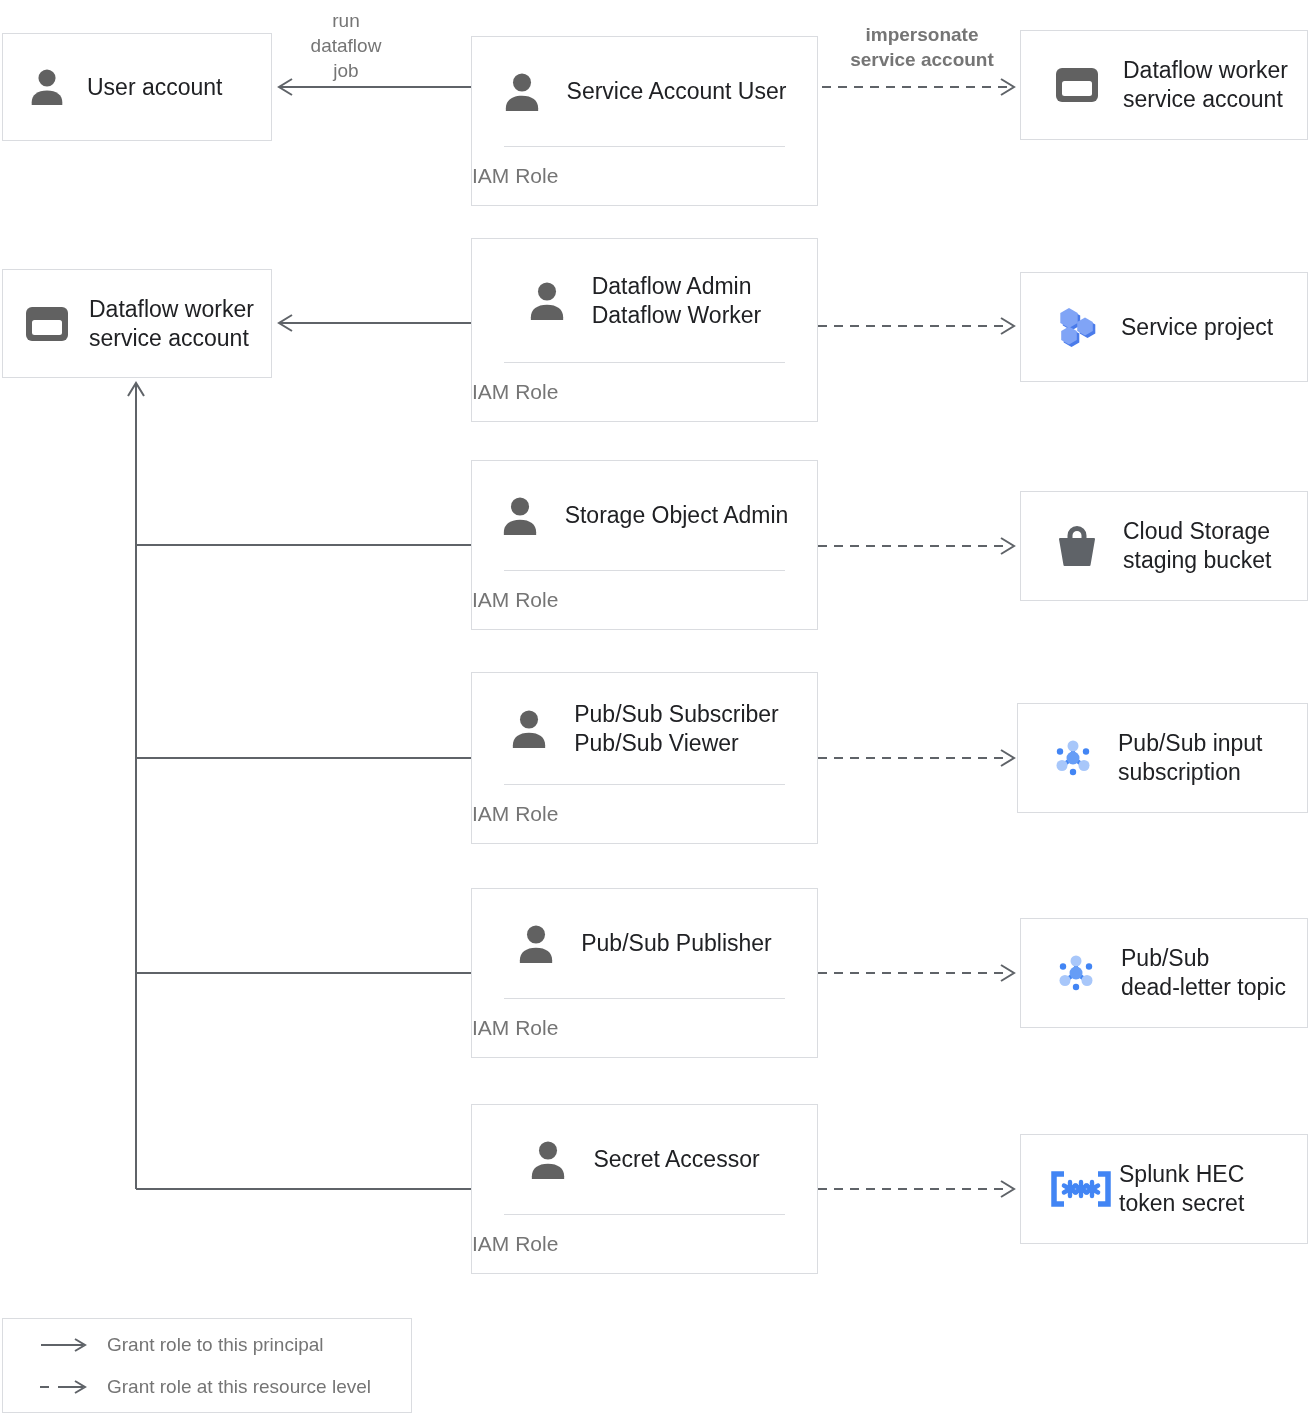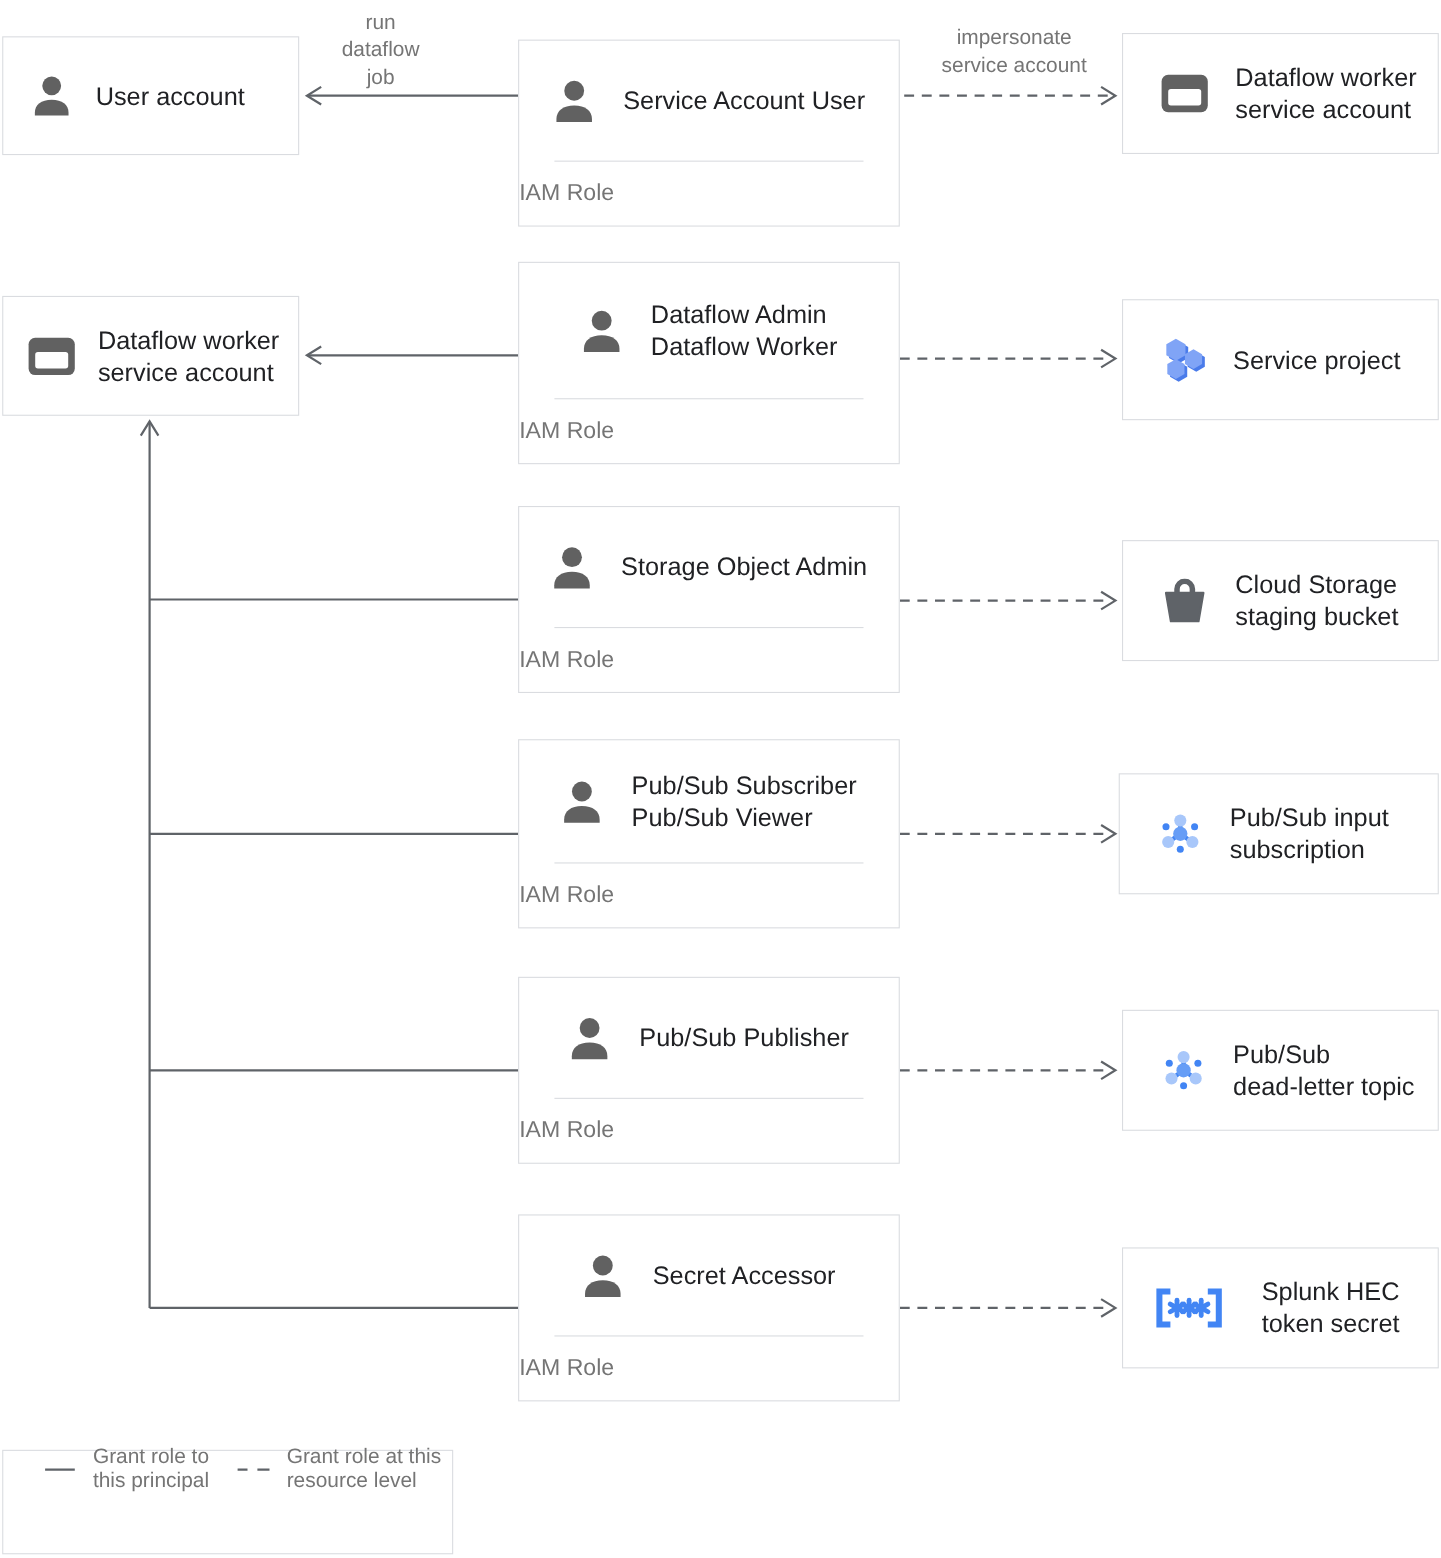--- a/index.html
+++ b/index.html
@@ -13,21 +13,21 @@
   .node-title{font-size:23px;line-height:29px;color:#202124;}
   .role{display:flex;flex-direction:column;}
   .role-top{flex:1;display:flex;align-items:center;justify-content:center;gap:26px;}
   .role-divider{height:1px;background:#dadce0;margin:0 32px;}
   .role-bottom{height:58px;display:flex;align-items:center;justify-content:flex-start;}
   .iam{font-size:21px;color:#757575;}
   .icon{flex:0 0 auto;display:block;}
   .edge-label{position:absolute;font-size:19px;line-height:25px;color:#757575;text-align:center;}
   svg.lines{position:absolute;left:0;top:0;pointer-events:none;}
   .legend{position:absolute;left:2px;top:1318px;width:410px;height:95px;border:1px solid #dadce0;
-          box-sizing:border-box;display:flex;justify-content:center;gap:8px;padding-left:36px;}
+          box-sizing:border-box;display:flex;flex-direction:column;justify-content:center;gap:8px;padding-left:36px;text-align:center;}
   .legend-row{display:flex;align-items:center;gap:16px;height:34px;}
   .legend-label{font-size:19px;color:#757575;}
   .hidden-defs{position:absolute;width:0;height:0;overflow:hidden;}
 </style>
 </head>
 <body>
 
 <div class="canvas">
 
   <svg class="hidden-defs" aria-hidden="true">
@@ -126,21 +126,21 @@
       <line x1="818" y1="1189" x2="1010" y2="1189" stroke-dasharray="9 7"></line>
       <polyline points="1001,1181 1014,1189 1001,1197"></polyline>
     </g>
   </svg>
 
   <div class="edge-label" style="left:276px;top:8px;width:140px;">
     <div>run</div>
     <div>dataflow</div>
     <div>job</div>
   </div>
-  <div class="edge-label" style="left:826px;top:22px;width:192px;">
+  <div class="edge-label" style="left:826px;top:22px;width:192px;font-weight:bold;">
     <div>impersonate</div>
     <div>service account</div>
   </div>
 
   <div class="node plain" style="left:2px;top:33px;width:270px;height:108px;">
     <svg class="icon" width="36" height="38">
         <use href="#sym-person"></use>
       </svg>
     <div class="node-title">User account</div>
   </div>
@@ -279,21 +279,21 @@
   <div class="node plain right" style="left:1020px;top:918px;width:288px;height:110px;">
     <svg class="icon" width="42" height="42">
         <use href="#sym-pubsub"></use>
       </svg>
     <div class="node-title">
       <div>Pub/Sub</div>
       <div>dead-letter topic</div>
     </div>
   </div>
 
-  <div class="node plain right" style="left:1020px;top:1134px;width:288px;height:110px;gap:32px;padding-left:26px;">
+  <div class="node plain right" style="left:1020px;top:1134px;width:288px;height:110px;gap:4px;padding-left:26px;">
     <svg class="icon" width="68" height="40">
         <use href="#sym-secret"></use>
       </svg>
     <div class="node-title">
       <div>Splunk HEC</div>
       <div>token secret</div>
     </div>
   </div>
 
   <div class="legend">

